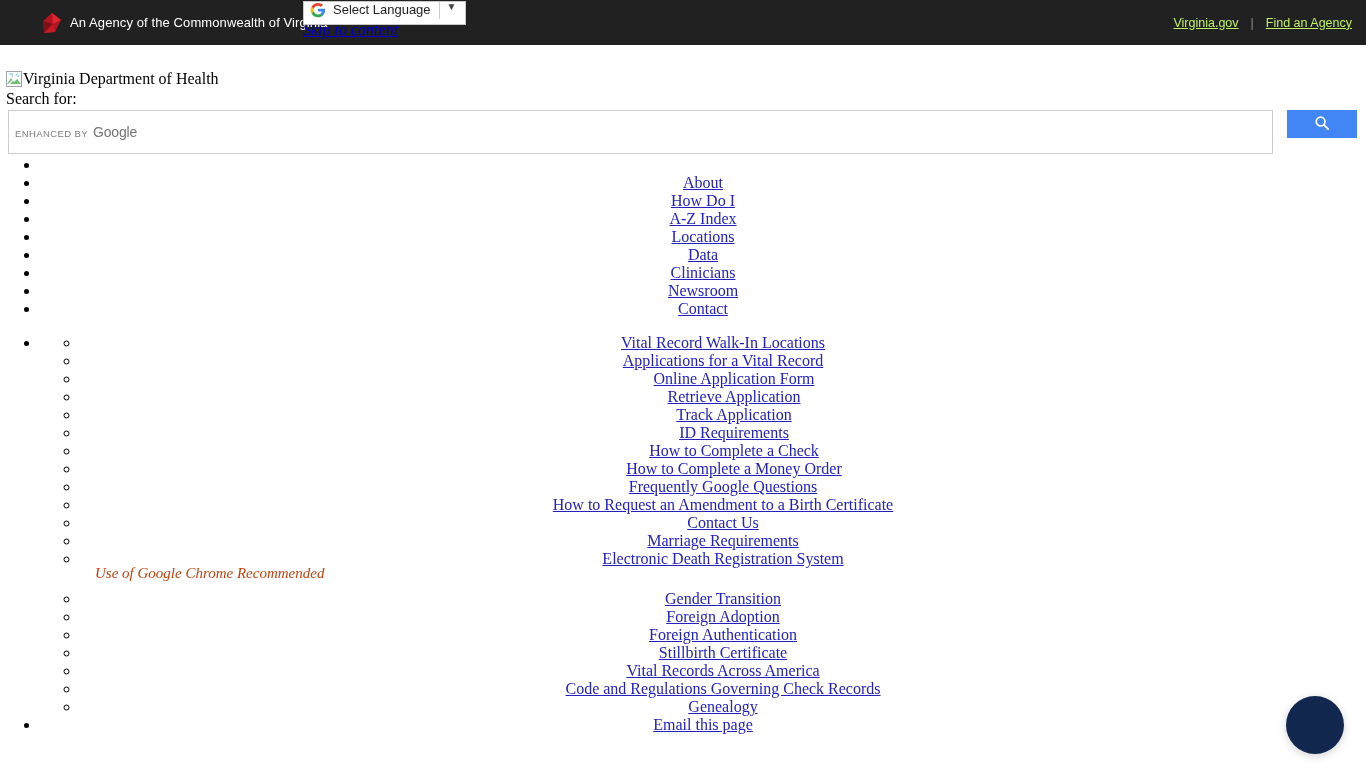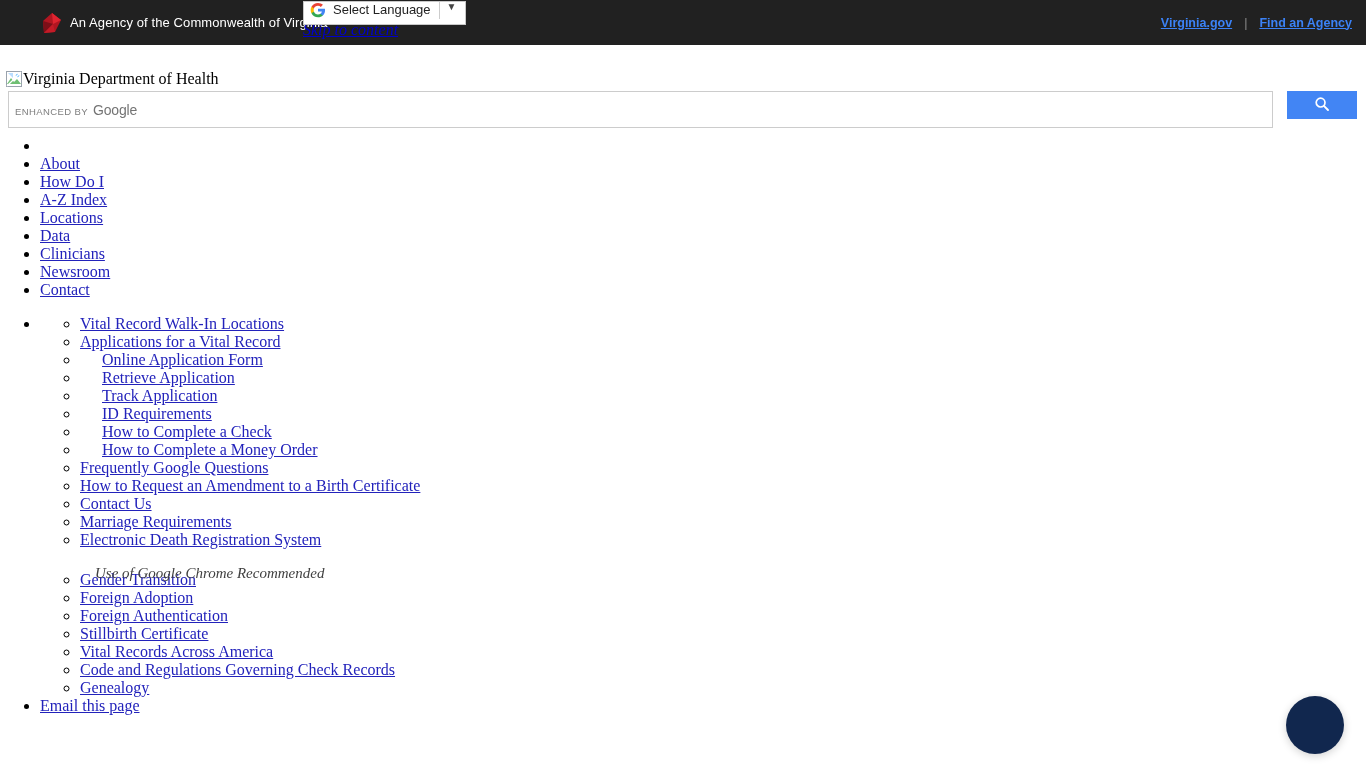--- a/index.html
+++ b/index.html
@@ -53,24 +53,23 @@
     position: absolute;
     right: 14px;
     top: 0;
     height: 45px;
     display: flex;
     align-items: center;
     gap: 12px;
     font-size: 12.5px;
   }
   .gov-bar-right a {
-    color: #3b82f6;
+    color: #bef264;
     text-decoration: underline;
     white-space: nowrap;
-    font-weight: bold;
   }
   .gov-sep {
     color: #8a8a8a;
   }
 
   
   .translate-widget {
     position: absolute;
     left: 303px;
     top: 1px;
@@ -167,21 +166,21 @@
     margin-top: 2px;
     position: relative;
     height: 30px;
     width: 1366px;
   }
   .search-input {
     position: absolute;
     left: 8px;
     top: 0;
     width: 1265px;
-    height: 37px;
+    height: 44px;
     box-sizing: border-box;
     border: 1px solid #cccccc;
     background: #ffffff;
     display: flex;
     align-items: center;
     padding-left: 6px;
   }
   .enhanced-brand {
     display: flex;
     align-items: baseline;
@@ -216,20 +215,21 @@
     padding: 0;
   }
 
   
   ul.nav-list {
     margin: 16px 0 0 0;
     padding-left: 40px;
     list-style-type: disc;
     font-size: 16px;
     line-height: 18px;
+    text-align: center;
   }
   ul.nav-list > li {
     margin: 0;
     padding: 0;
     line-height: 18px;
   }
   li.empty-bullet {
     height: 18px;
   }
 
@@ -246,21 +246,21 @@
   li.indented > a {
     margin-left: 22px;
   }
 
   .overlap-note {
     position: absolute;
     left: 95px;
     top: 565px;
     font-style: italic;
     font-size: 15px;
-    color: #404040;
+    color: #c2410c;
     white-space: nowrap;
     z-index: 5;
   }
 
   .spacer-gap {
     height: 22px;
   }
 
   
   .chat-bubble {
@@ -323,20 +323,21 @@
         <rect x="0.5" y="0.5" width="15" height="15" fill="#ffffff" stroke="#9aa3ad"></rect>
         <polygon points="1,13 5,7 8,11 11,8 15,13 1,13" fill="#6fbf73"></polygon>
         <circle cx="11.5" cy="4.5" r="1.8" fill="#7fc8ff"></circle>
         <path d="M2 2 L7 2 L7 7 Z" fill="#b9ddff"></path>
         <path d="M1 15 L15 1" stroke="#ffffff" stroke-width="1.2"></path>
       </svg>
     </span>
     <span class="vdh-logo-alt">Virginia Department of Health</span>
   </div>
 
+  <div class="search-label">Search for:</div>
 
   <div class="search-row">
     <div class="search-input">
       <span class="enhanced-brand">
         <span class="enhanced-word">ENHANCED BY</span>
         <span class="google-word">Google</span>
       </span>
     </div>
     <button class="search-button">
       <span>

